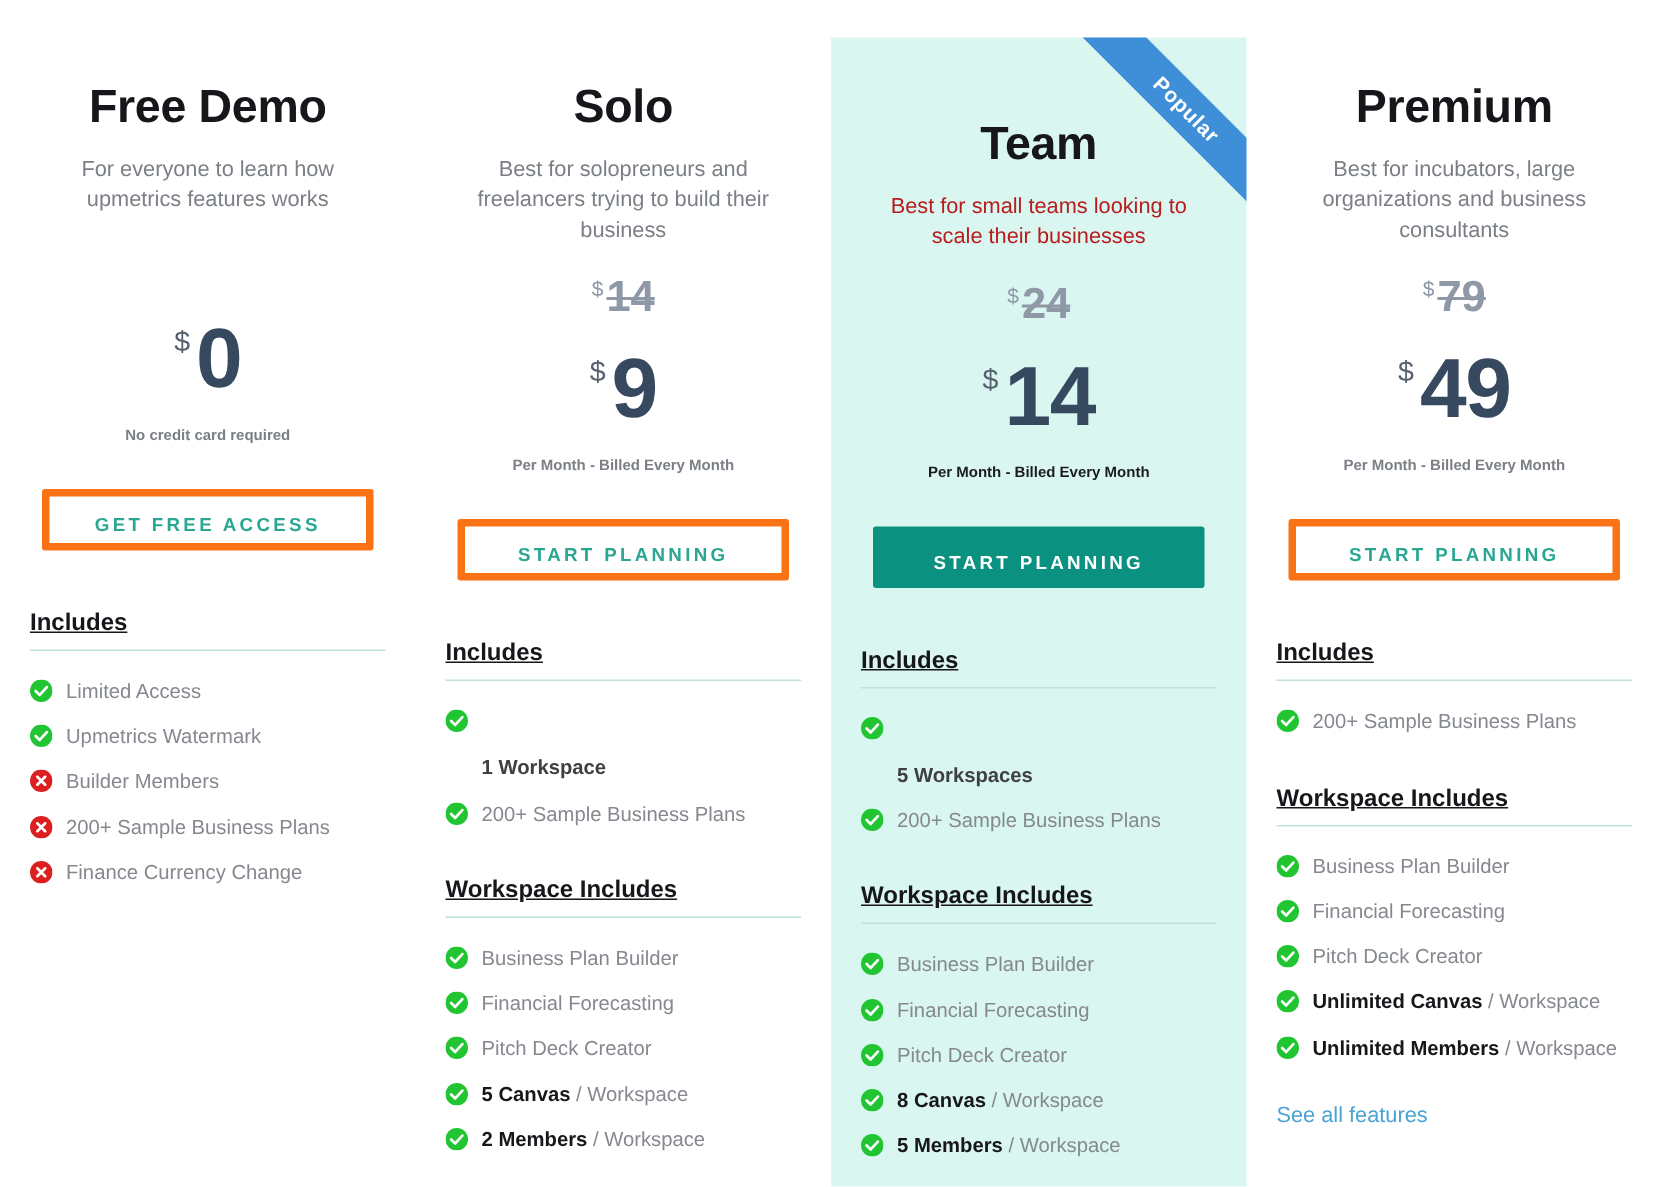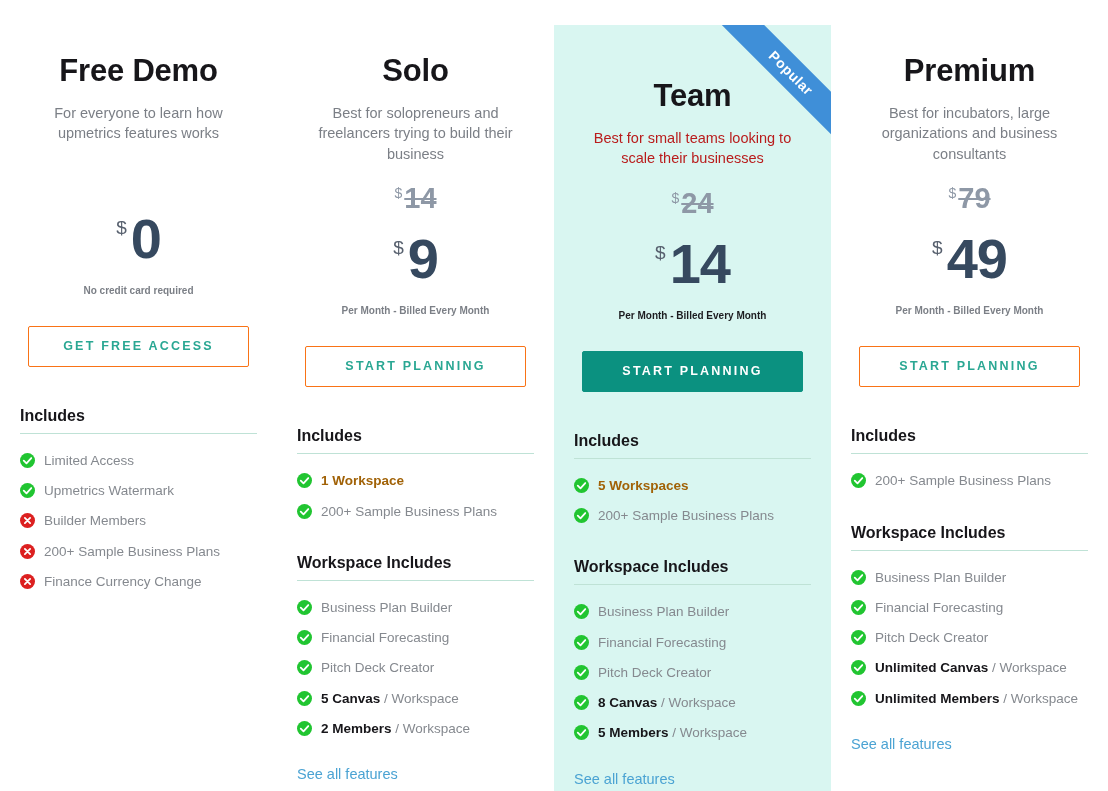--- a/index.html
+++ b/index.html
@@ -98,39 +98,40 @@
   .cta-button {
     display: block;
     margin: 30px 8px 0 8px;
     height: 41px;
     line-height: 39px;
     text-align: center;
     font-size: 12.5px;
     font-weight: bold;
     letter-spacing: 2.2px;
     color: #2aa793;
-    border: 1px solid #f97316;
+    border: 5px solid #f97316;
     background: transparent;
     border-radius: 2px;
     cursor: pointer;
     font-family: "Liberation Sans", sans-serif;
   }
   .cta-button.filled {
     background: #0b9180;
     border-color: #0b9180;
     color: #ffffff;
   }
 
   .section-heading {
     font-size: 16px;
     font-weight: bold;
     color: #17161a;
     margin-top: 40px;
     padding-bottom: 8px;
     border-bottom: 1px solid #bfe2d6;
+    text-decoration: underline;
   }
   .section-heading.second { margin-top: 27px; }
 
   .feature-list { list-style: none; margin-top: 12px; }
   .feature-item {
     display: flex;
     align-items: flex-start;
     font-size: 13.5px;
     color: #85898f;
     line-height: 1.5;
@@ -139,21 +140,21 @@
   .feature-item .ficon {
     flex: 0 0 auto;
     width: 15px; height: 15px;
     margin-right: 9px;
     margin-top: 2px;
   }
   .feature-item .ftext strong {
     color: #17161a;
     font-weight: bold;
   }
-  .feature-item.emph .ftext { color: #a16207; font-weight: bold; }
+  .feature-item.emph .ftext { color: #404040; font-weight: bold; margin-top: 31px; }
 
   .see-all {
     display: inline-block;
     margin-top: 22px;
     font-size: 14.5px;
     color: #4ba3d3;
     text-decoration: none;
     cursor: pointer;
   }
 

